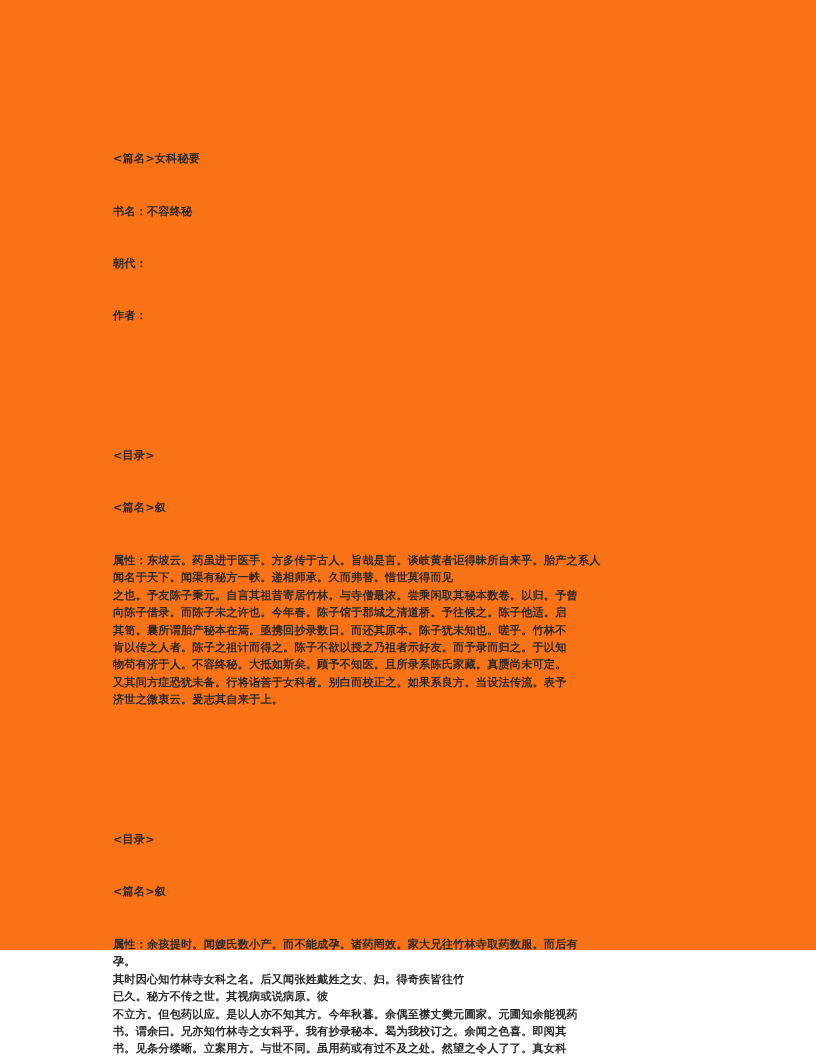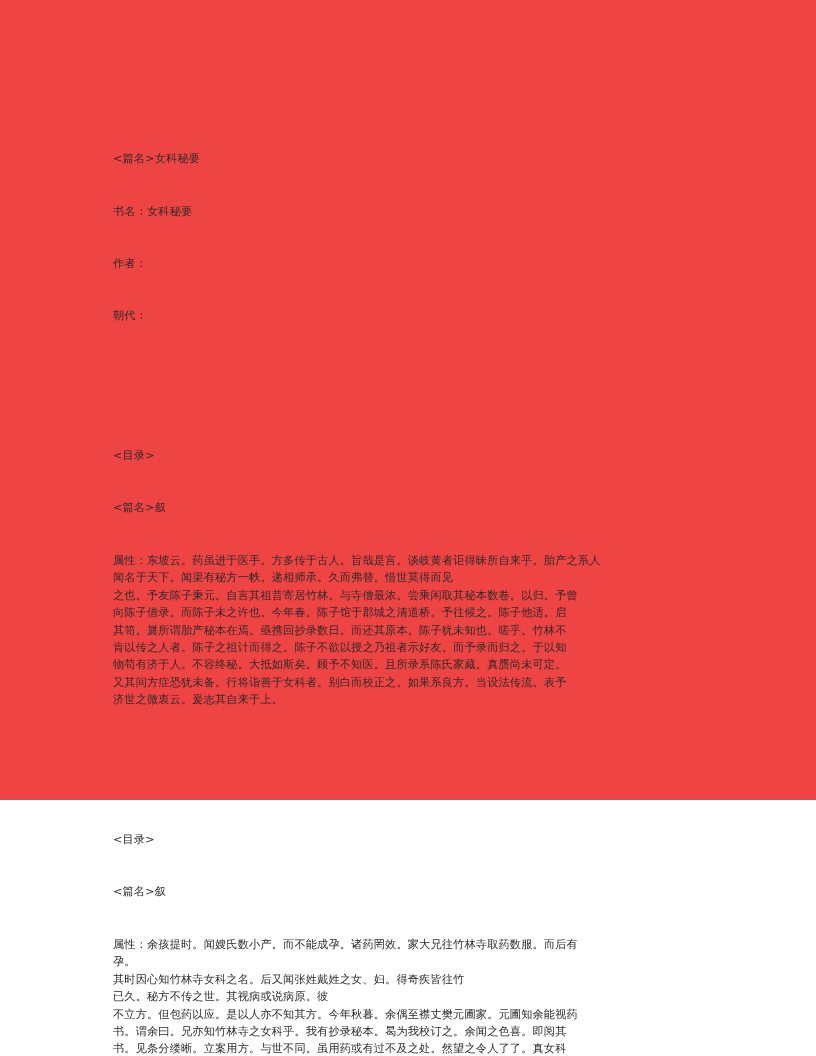--- a/index.html
+++ b/index.html
@@ -11,23 +11,24 @@
   body {
     width: 816px;
     height: 1056px;
     font-family: "DejaVu Sans", "Liberation Sans", sans-serif;
     color: #2b2b2b;
     overflow: hidden;
   }
   #page {
     position: relative;
     width: 816px;
-    height: 800px;
-    background: #ef4444;
+    height: 950px;
+    background: #f97316;
     box-sizing: border-box;
+    font-weight: bold;
   }
   #doc-body {
     position: absolute;
     left: 113px;
     top: 98px;
     width: 600px;
     font-size: 11.2px;
     line-height: 17.45px;
     letter-spacing: 0.15px;
     white-space: pre-wrap;
@@ -45,23 +46,23 @@
     height: 17.45px;
   }
 </style>
 </head>
 <body>
 
 <div id="page">
   <div id="doc-body">
 
     <div class="blk">&lt;篇名&gt;女科秘要</div>
-    <div class="blk">书名：女科秘要</div>
+    <div class="blk">书名：不容终秘</div>
+    <div class="blk">朝代：</div>
     <div class="blk">作者：</div>
-    <div class="blk">朝代：</div>
 
     <span class="blank-line"></span>
 
     <div class="blk">&lt;目录&gt;</div>
     <div class="blk">&lt;篇名&gt;叙</div>
     <div class="blk">属性：东坡云。药虽进于医手。方多传于古人。旨哉是言。谈岐黄者讵得昧所自来乎。胎产之系人
 闻名于天下。闻渠有秘方一帙。递相师承。久而弗替。惜世莫得而见
 之也。予友陈子秉元。自言其祖昔寄居竹林。与寺僧最浓。尝乘闲取其秘本数卷。以归。予曾
 向陈子借录。而陈子未之许也。今年春。陈子馆于郡城之清道桥。予往候之。陈子他适。启
 其笥。曩所谓胎产秘本在焉。亟携回抄录数日。而还其原本。陈子犹未知也。嗟乎。竹林不

